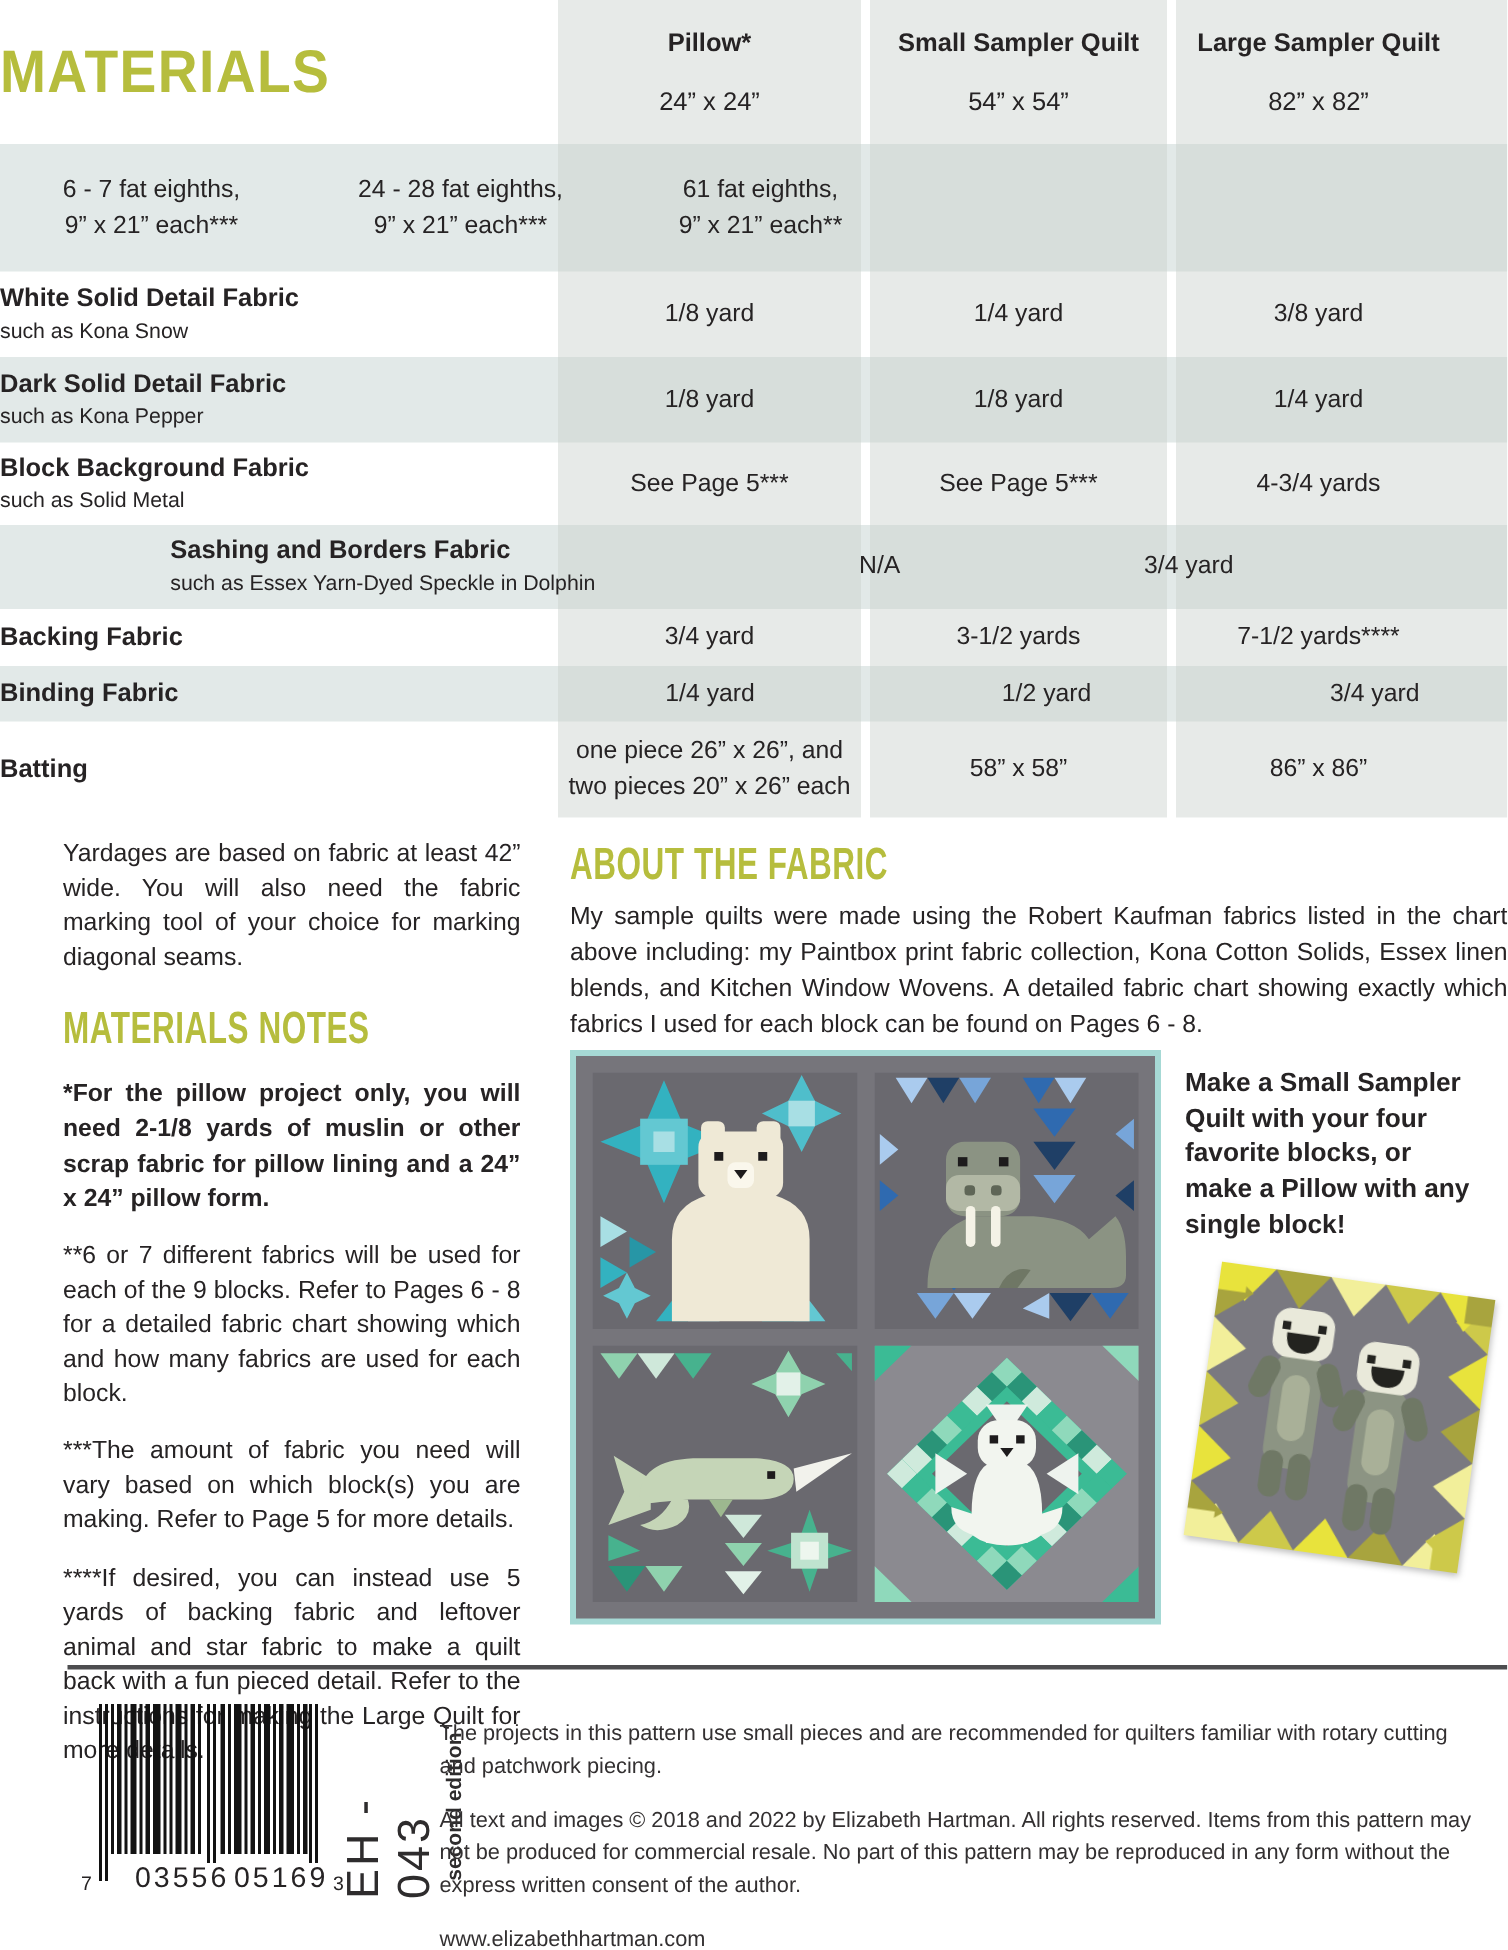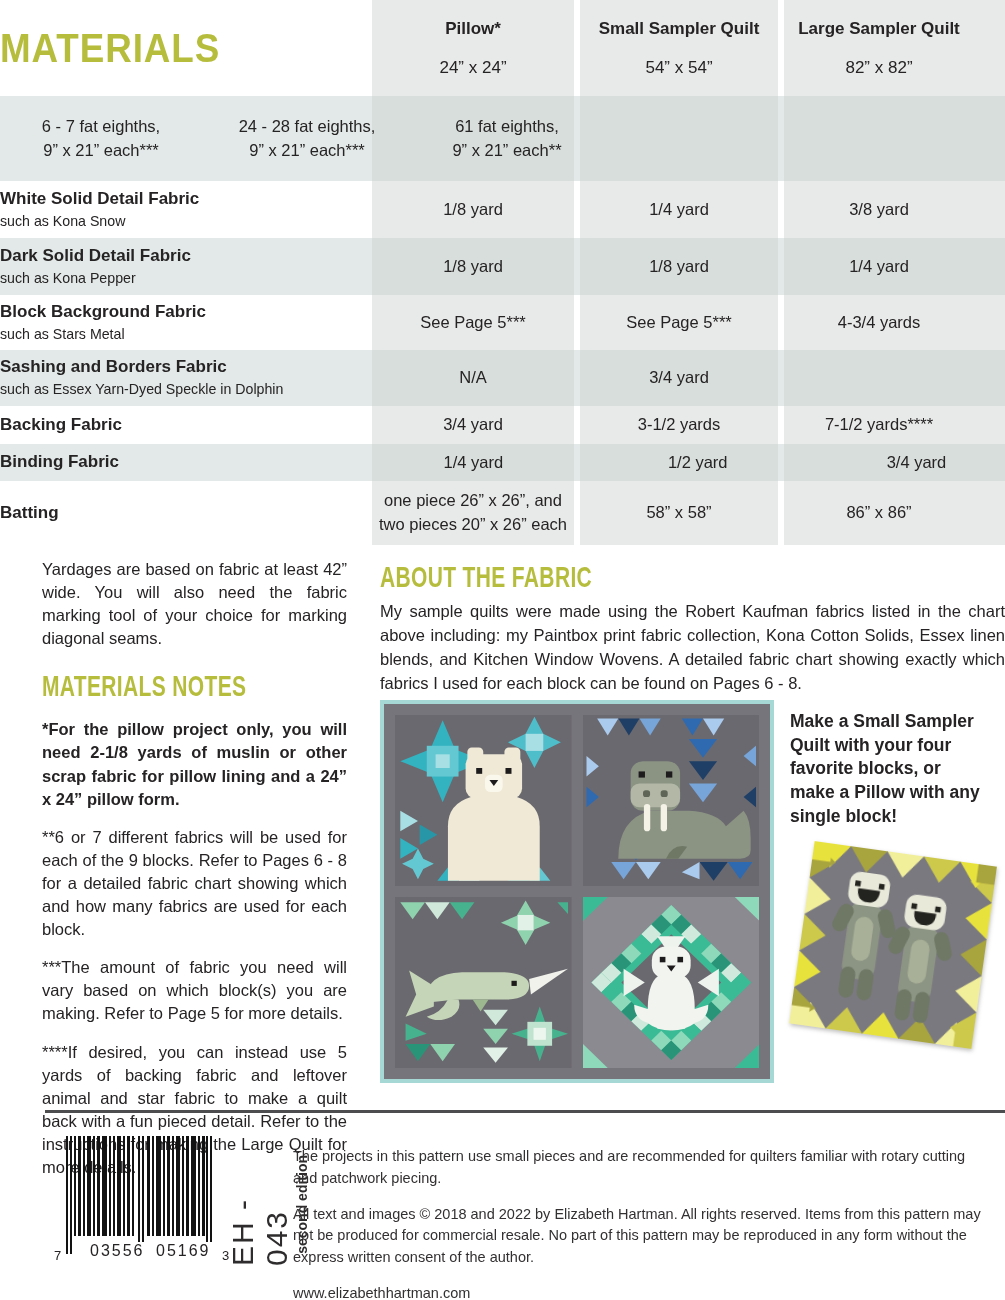--- a/index.html
+++ b/index.html
@@ -45,21 +45,21 @@
   .quilt-inner{width:100%;height:100%;background:#76757b;padding:11px;box-sizing:border-box;
                display:grid;grid-template-columns:1fr 1fr;grid-template-rows:1fr 1fr;gap:11px;}
   .qblock{width:100%;height:100%;display:block;}
   .pillow{position:absolute;left:801px;top:853px;width:184px;height:184px;transform:rotate(8deg);}
   .pillow svg{width:100%;height:100%;display:block;filter:drop-shadow(1px 2px 2px rgba(0,0,0,0.25));}
 
   
   .rule{position:absolute;left:45px;top:1110px;width:960px;height:3px;background:#4d4d4f;}
   .barcode{position:absolute;left:52px;top:1136px;width:180px;height:136px;}
   .barcode svg{position:absolute;left:14px;top:0;}
-  .bc-num{position:absolute;font-size:16px;letter-spacing:2px;background:#fff;padding:0 2px;}
+  .bc-num{position:absolute;font-size:19px;letter-spacing:2px;background:#fff;padding:0 2px;}
   .bc-lead{left:0;top:112px;font-size:13px;letter-spacing:0;}
   .bc-g1{left:36px;top:106px;}
   .bc-g2{left:102px;top:106px;}
   .bc-trail{left:168px;top:112px;font-size:13px;letter-spacing:0;}
   .edition{position:absolute;left:226px;top:1140px;height:126px;display:flex;align-items:center;}
   .vtext{writing-mode:vertical-rl;transform:rotate(180deg);display:block;}
   .ed-code{font-size:30px;letter-spacing:2px;color:#2e2c2d;}
   .ed-label{font-size:14px;font-weight:bold;color:#2e2c2d;margin-top:2px;}
   .footer-text{position:absolute;left:293px;top:1146px;width:692px;font-size:14.5px;line-height:1.5;color:#333031;}
   .footer-text p{margin:0 0 14px 0;}
@@ -133,33 +133,33 @@
           <div class="cell c2">
             <div class="val">1/8 yard</div>
           </div>
           <div class="cell c3">
             <div class="val">1/4 yard</div>
           </div>
         </div>
         <div class="trow" style="height: 55px;">
           <div class="cell c0">
             <div class="rlabel">Block Background Fabric</div>
-            <div class="rsub">such as Stars Metal</div>
+            <div class="rsub">such as Solid Metal</div>
           </div>
           <div class="cell c1">
             <div class="val">See Page 5***</div>
           </div>
           <div class="cell c2">
             <div class="val">See Page 5***</div>
           </div>
           <div class="cell c3">
             <div class="val">4-3/4 yards</div>
           </div>
         </div>
-        <div class="trow shaded" style="height: 56px;">
+        <div class="trow shaded" style="height: 56px; justify-content: center;">
           <div class="cell c0">
             <div class="rlabel">Sashing and Borders Fabric</div>
             <div class="rsub">such as Essex Yarn-Dyed Speckle in Dolphin</div>
           </div>
           <div class="cell c1">
             <div class="val">N/A</div>
           </div>
           <div class="cell c2">
             <div class="val">3/4 yard</div>
           </div>

